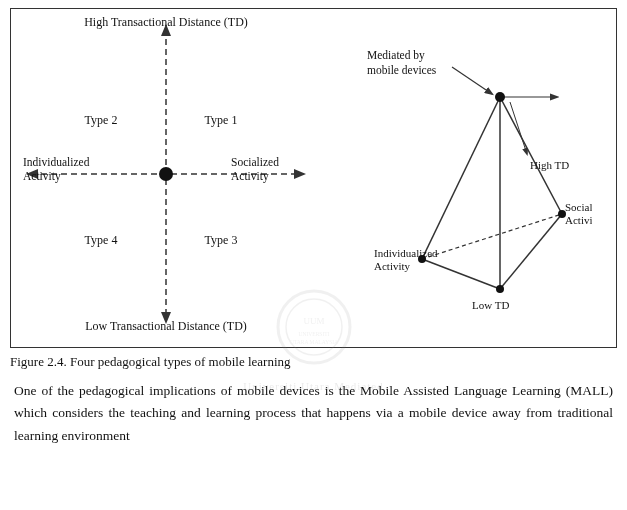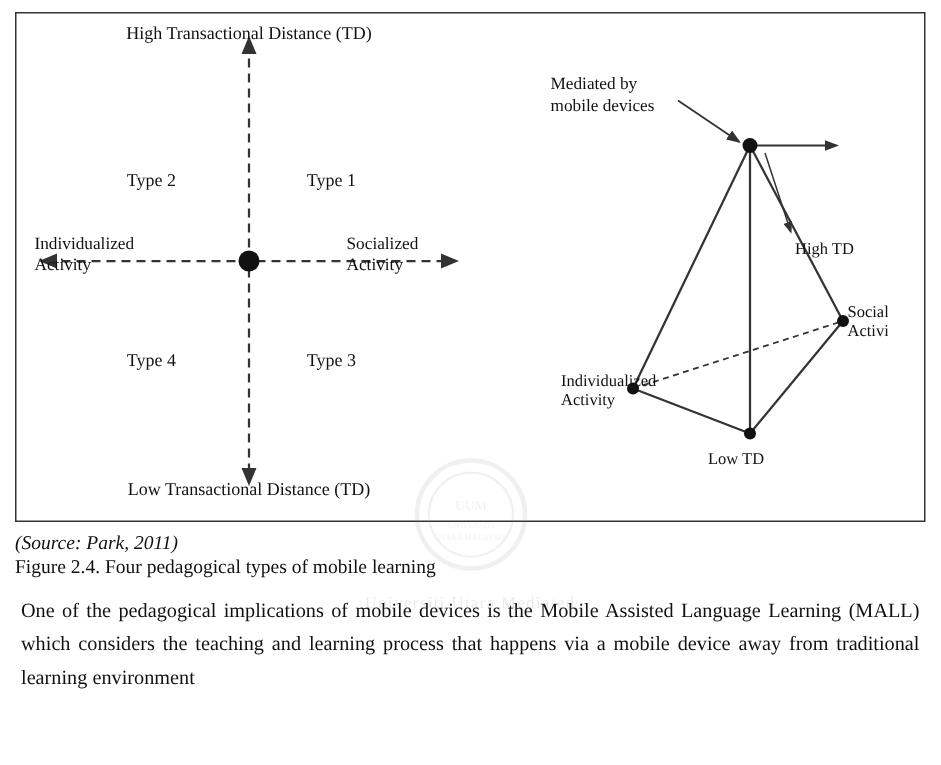--- a/index.html
+++ b/index.html
@@ -189,21 +189,20 @@
         <text x="12" y="218" font-family="Times New Roman,serif" font-size="11" fill="#111">Individualized</text>
         <text x="12" y="231" font-family="Times New Roman,serif" font-size="11" fill="#111">Activity</text>
 
         <line x1="148" y1="63" x2="165" y2="115" stroke="#333" stroke-width="1" marker-end="url(#arrowhead)"></line>
       </svg>
     </div>
 
   </div>
 
   <div class="caption-area">
-    <div class="source-text">(Source: Park, 2011)</div>
     <div class="figure-caption">Figure 2.4. Four pedagogical types of mobile learning</div>
   </div>
 
   <div class="body-text">
     <p>One of the pedagogical implications of mobile devices is the Mobile Assisted Language Learning (MALL) which considers the teaching and learning process that happens via a mobile device away from traditional learning environment</p>
 
     <div class="watermark">
       
       <svg class="watermark-logo" viewBox="0 0 80 80" xmlns="http://www.w3.org/2000/svg">
         <circle cx="40" cy="40" r="36" fill="none" stroke="#888" stroke-width="3"></circle>

